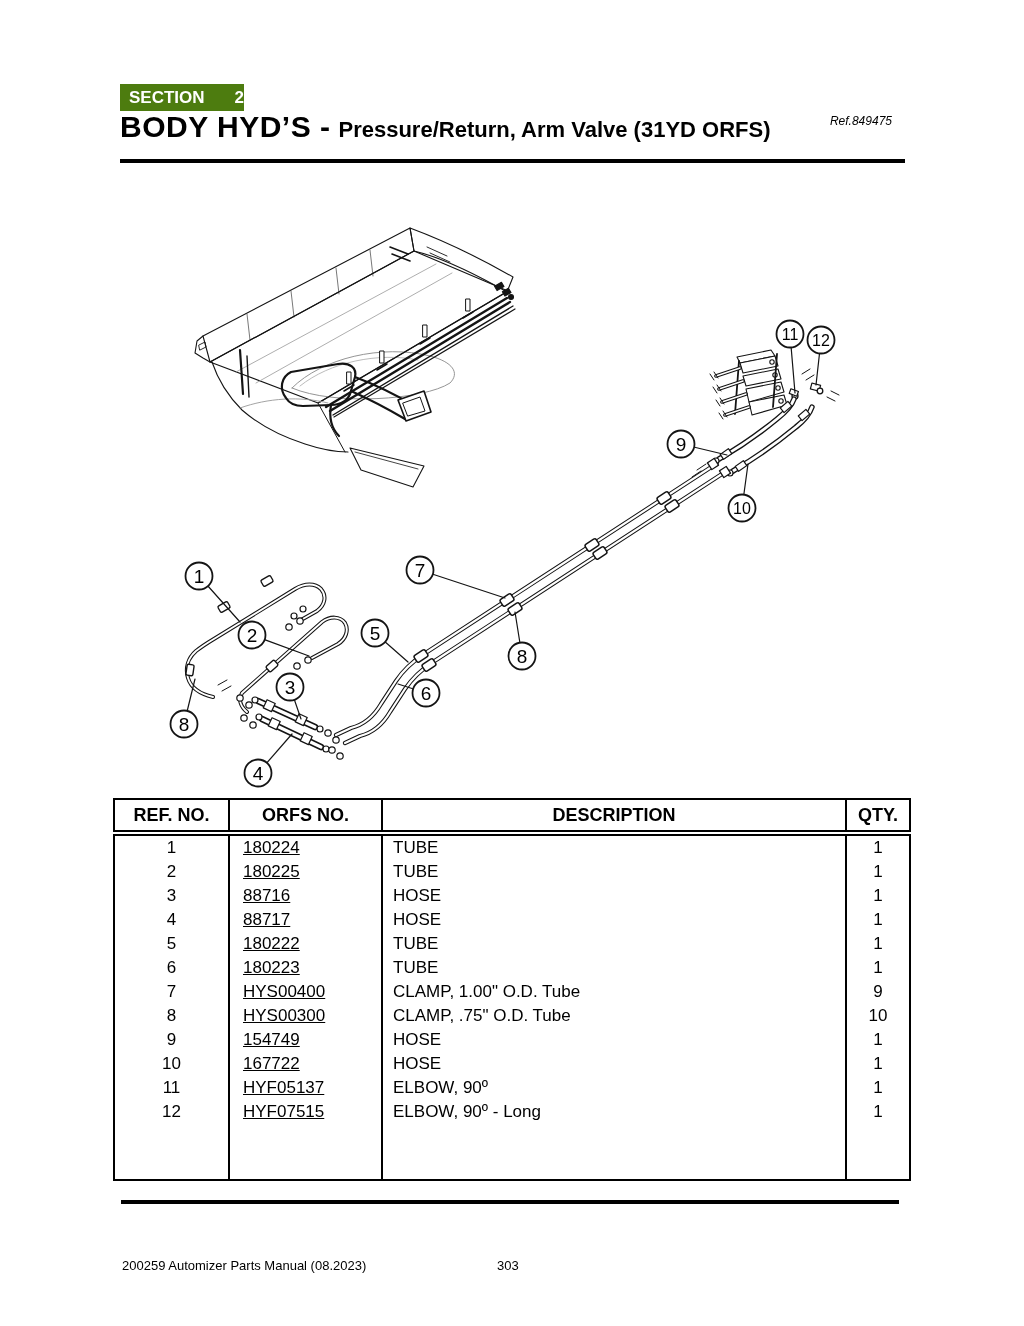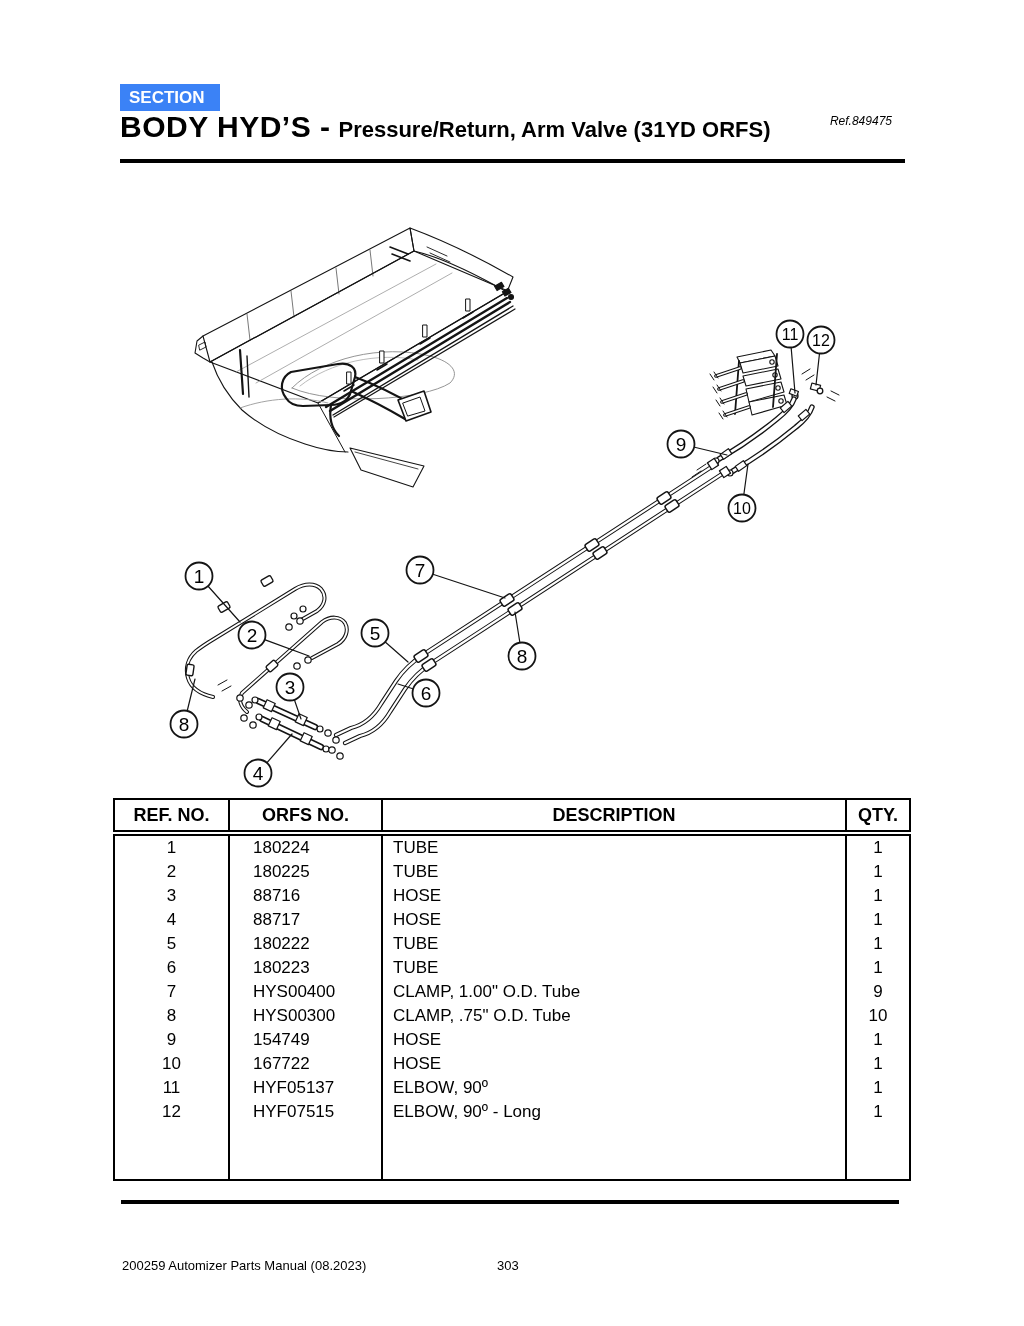--- a/index.html
+++ b/index.html
@@ -4,22 +4,22 @@
 <style>
   * { margin:0; padding:0; box-sizing:border-box; }
   html,body { background:#ffffff; }
   .page {
     position:relative; width:1024px; height:1326px; margin:0 auto;
     background:#ffffff; font-family:"Liberation Sans", sans-serif; color:#000;
     overflow:hidden;
   }
   
   .section-box {
-    position:absolute; left:120px; top:84px; width:100px; height:27px;
-    background:#3b82f6; color:#fff; font-weight:bold; font-size:17px;
+    position:absolute; left:120px; top:84px; width:124px; height:27px;
+    background:#4d7c0f; color:#fff; font-weight:bold; font-size:17px;
     display:flex; align-items:center; padding:0 9px;
   }
   .section-box .sec-num { margin-left:30px; }
   .title-row {
     position:absolute; left:120px; top:110px; width:784px; height:40px;
     display:flex; align-items:baseline; white-space:nowrap;
   }
   .title-main { font-size:30px; font-weight:bold; letter-spacing:0.5px; }
   .title-sub  { font-size:22px; font-weight:bold; margin-left:8px; }
   .ref-code {
@@ -42,21 +42,21 @@
     border:2px solid #000; border-bottom:6px double #000;
     font-size:18px; font-weight:bold; height:34px; text-align:center;
     padding:0 4px; background:#fff;
   }
   table.parts td {
     border-left:2px solid #000; border-right:2px solid #000;
     height:24px; line-height:24px; padding:0; vertical-align:top;
     white-space:nowrap; overflow:hidden;
   }
   table.parts td.c0 { text-align:center; }
-  table.parts td.c1 { text-align:left; padding-left:23px; }
+  table.parts td.c1 { text-align:left; padding-left:13px;text-decoration:underline; }
   table.parts td.c2 { text-align:left; padding-left:10px; }
   table.parts td.c3 { text-align:center; }
   table.parts tr.filler td { height:56px; }
   
   .bottom-rule {
     position:absolute; left:121px; top:1200px; width:778px; height:4px; background:#000;
   }
   .footer-left  { position:absolute; left:122px; top:1258px; font-size:13px; }
   .footer-page  { position:absolute; left:497px; top:1258px; font-size:13px; }
 </style>

